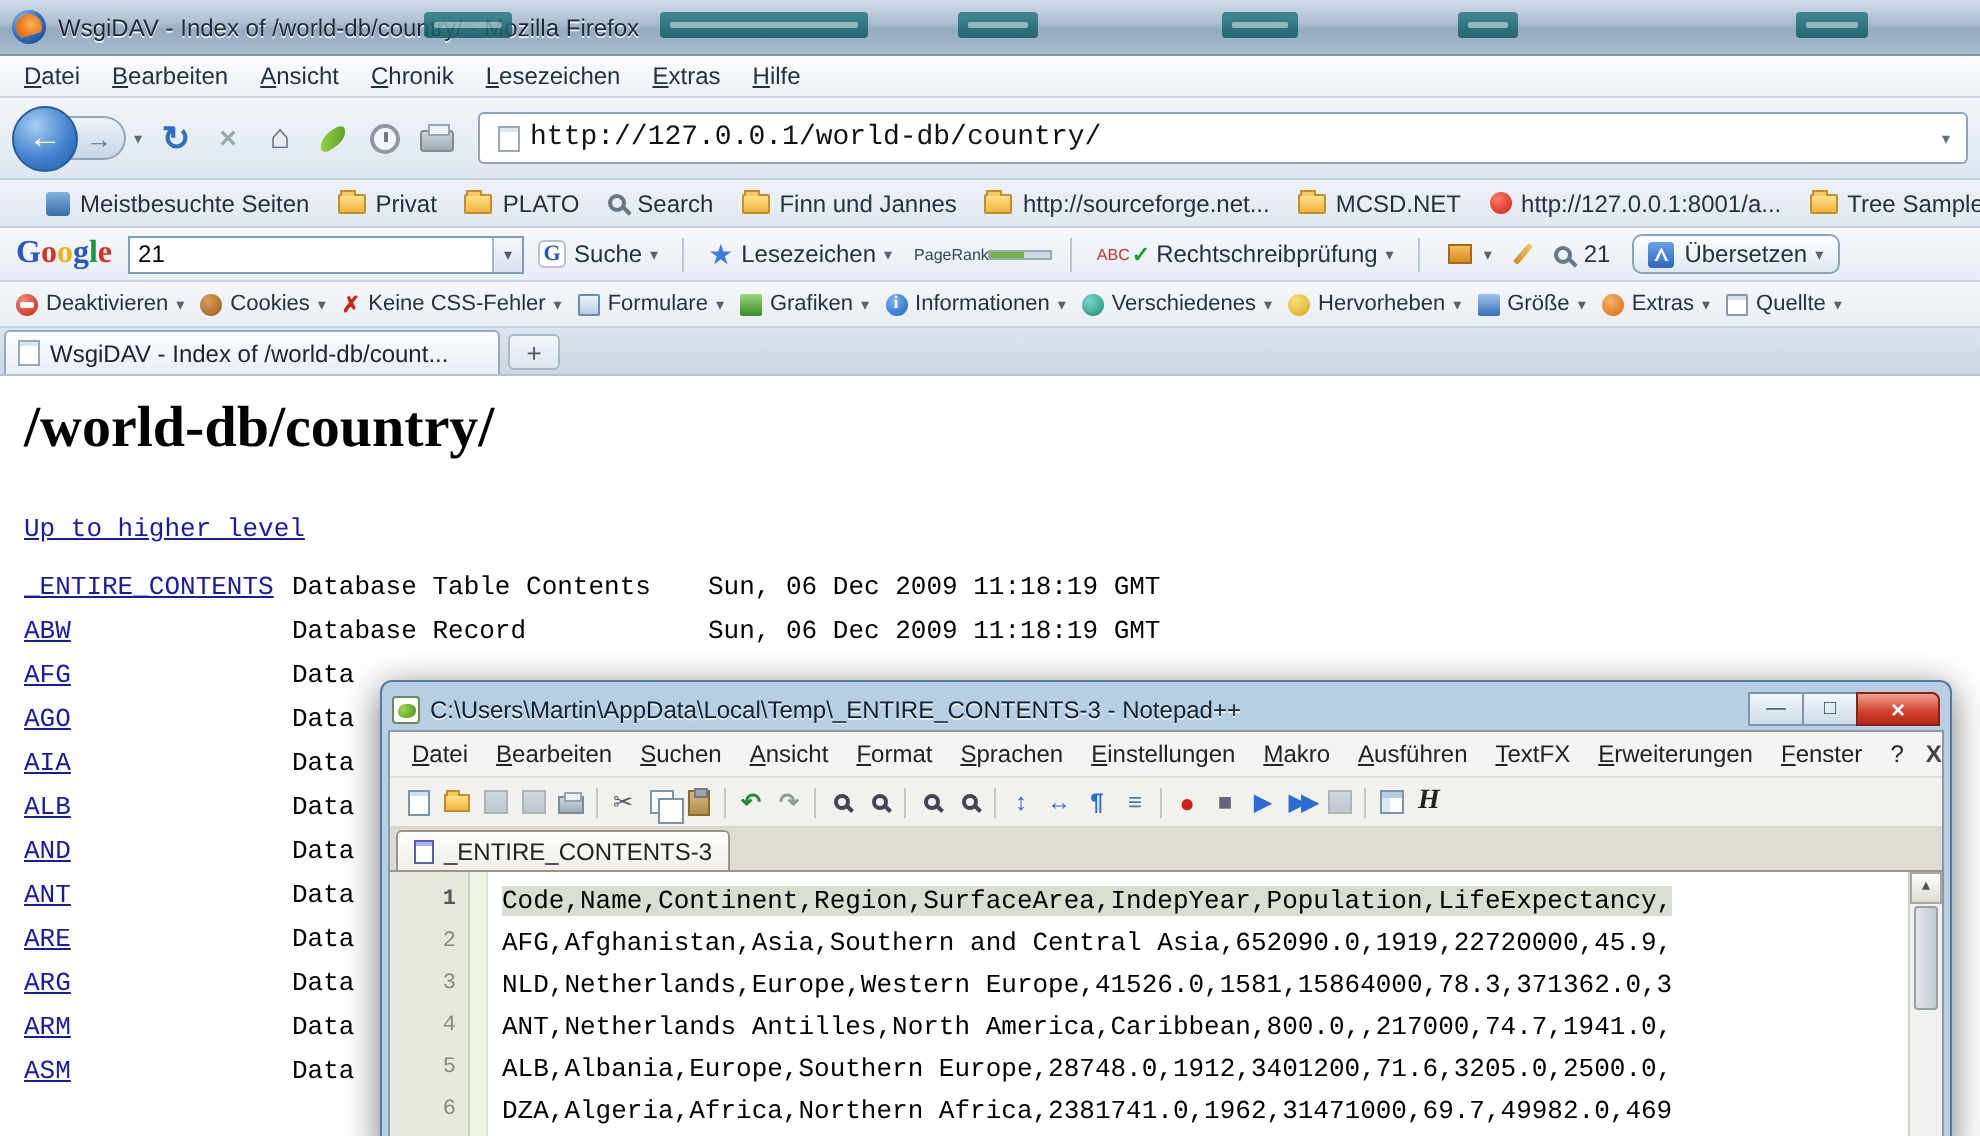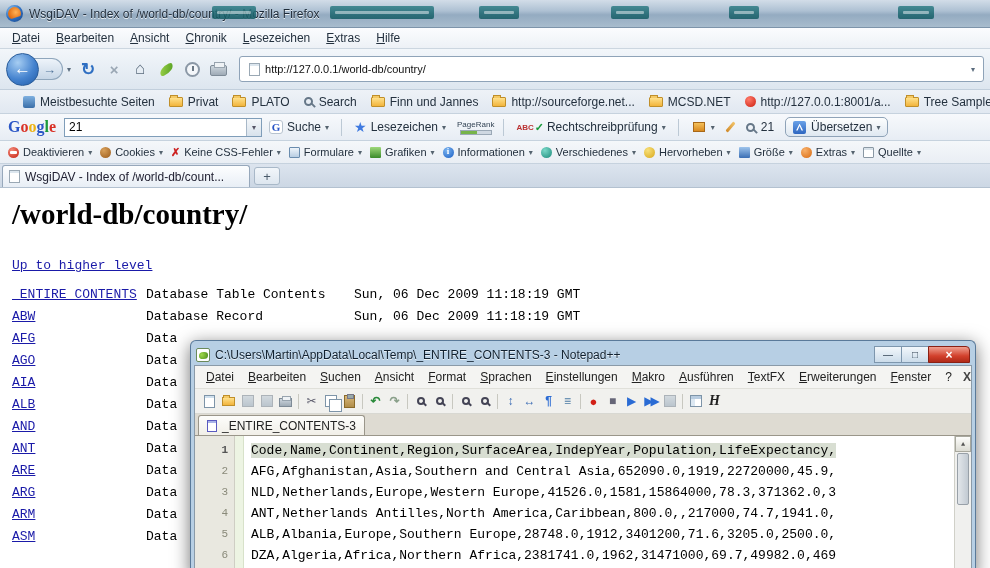--- a/index.html
+++ b/index.html
@@ -28,21 +28,21 @@
 .rel{color:#2f6fc2;font-size:17px;font-weight:bold}
 .stp{color:#9aa7b4;font-size:15px;font-weight:bold}
 .hom{color:#5a6b7c;font-size:17px}
 .leaf{width:15px;height:9px;background:linear-gradient(120deg,#a5d84e,#4e9a1e);border-radius:80% 20% 80% 20%;transform:rotate(-25deg)}
 .clk{width:15px;height:15px;border:2px solid #8b98a6;border-radius:50%;position:relative;background:#f4f7fa}
 .clk::before{content:"";position:absolute;left:5px;top:2px;width:2px;height:5px;background:#6b7885}
 .prn{width:17px;height:11px;background:linear-gradient(#cdd6de,#9fabb6);border:1px solid #7e8b97;border-radius:2px;position:relative;margin-top:3px}
 .prn::before{content:"";position:absolute;left:3px;top:-4px;width:9px;height:4px;background:#eef2f5;border:1px solid #98a4af}
 .url{flex:1;height:26px;margin-left:8px;background:#fff;border:1px solid #8fa3b8;border-radius:3px;display:flex;align-items:center;padding:0 4px}
 .pgic{width:11px;height:13px;background:#fff;border:1px solid #9aa8b4;box-shadow:inset 0 2px 0 #dce6ee;margin:0 5px;flex:0 0 auto}
-.url input{flex:1;border:none;outline:none;font-size:11px;color:#111;font-family:Liberation Sans, sans-serif;background:transparent}
+.url input{flex:1;border:none;outline:none;font-size:14px;color:#111;font-family:Liberation Mono, monospace;background:transparent}
 
 
 .bmb{height:24px;background:linear-gradient(#eef2f7,#e1e8f1);border-bottom:1px solid #c6d2de;display:flex;align-items:center;padding-left:16px;white-space:nowrap;overflow:hidden}
 .bm{display:inline-flex;align-items:center;font-size:12px;color:#24313f;padding:2px 7px;cursor:default}
 .fold{width:14px;height:10px;background:linear-gradient(#ffe08a,#f2b43c);border:1px solid #c08f2a;border-radius:1px;position:relative;display:inline-block;margin-right:5px}
 .fold::before{content:"";position:absolute;top:-3px;left:0;width:6px;height:2px;background:#f4c964;border:1px solid #c08f2a;border-bottom:none}
 .mv{width:12px;height:12px;border-radius:2px;background:linear-gradient(#7fb0e0,#3a6ea8);display:inline-block;margin-right:5px}
 .rf{width:11px;height:11px;border-radius:50%;background:radial-gradient(circle at 35% 30%,#ff7a6a,#cc1f10);display:inline-block;margin-right:5px}
 .mag{width:9px;height:9px;border:2px solid #667788;border-radius:50%;position:relative;display:inline-block;margin-right:6px}
 .mag::after{content:"";position:absolute;width:6px;height:2px;background:#667788;transform:rotate(45deg);right:-5px;bottom:-2px}
@@ -52,25 +52,25 @@
 .glogo{font-family:"Liberation Serif",serif;font-weight:bold;font-size:16px;margin-right:8px}
 .g1{color:#2a56c6}.g2{color:#d93025}.g3{color:#eeb211}.g4{color:#1a9a3c}
 .gsw{width:198px;height:19px;border:1px solid #7f9db9;background:#fff;display:flex;align-items:center}
 .gsw input{flex:1;border:none;outline:none;font-size:12px;padding-left:4px;background:transparent;font-family:"Liberation Sans",sans-serif}
 .gswdd{width:15px;height:100%;background:linear-gradient(#f4f7fa,#d8e2ec);border-left:1px solid #a8b8c8;display:flex;align-items:center;justify-content:center;font-size:8px;color:#556}
 .gbtn{display:inline-flex;align-items:center;padding:2px 5px;margin:0 2px;border-radius:2px}
 .gic{width:14px;height:14px;border-radius:3px;background:#fff;border:1px solid #b7c3cf;color:#2a56c6;font-weight:bold;font-size:11px;text-align:center;line-height:13px;font-family:"Liberation Serif",serif;margin-right:4px}
 .dd{font-size:8px;color:#55636f;margin-left:4px}
 .vsep{width:1px;height:17px;background:#bcc9d5;margin:0 5px}
 .star{color:#3f7ae0;font-size:14px;margin-right:4px}
-.pr{display:inline-flex;flex-direction:column;align-items:center;margin:0 4px;line-height:9px}
+.pr{display:inline-flex;flex-direction:row;align-items:center;margin:0 4px;line-height:9px}
 .prt{font-size:8px;color:#345}
 .prbar{width:32px;height:5px;background:#cfd8e2;border:1px solid #9aa8b6;margin-top:1px;position:relative}
 .prbar::after{content:"";position:absolute;left:0;top:0;height:100%;width:55%;background:#76b44a}
-.abc{font-size:8px;font-weight:bold;color:#b33;letter-spacing:0}
+.abc{font-size:8px;font-weight:normal;color:#b33;letter-spacing:0}
 .chk{color:#1a9a3c;font-size:11px;font-weight:bold;margin:0 3px 0 1px}
 .boxic{width:12px;height:10px;background:linear-gradient(#f4c05a,#d98a20);border:1px solid #a86818;display:inline-block;margin:0 2px}
 .pen{width:3px;height:12px;background:linear-gradient(#f2c46a,#d08a2a);transform:rotate(40deg);border-radius:1px;display:inline-block;margin:0 7px}
 .trbtn{display:inline-flex;align-items:center;border:1px solid #8fa3b8;background:linear-gradient(#fdfefe,#dfe8f1);border-radius:5px;padding:2px 7px;margin-left:4px}
 .tric{width:13px;height:13px;background:linear-gradient(#6aa2e8,#2e66c0);border-radius:2px;margin-right:5px;position:relative}
 .tric::after{content:"";position:absolute;left:3px;top:3px;width:7px;height:7px;background:#fff;clip-path:polygon(0 100%,50% 0,100% 100%,78% 100%,50% 35%,22% 100%)}
 
 
 .wd{height:23px;background:linear-gradient(#f4f7fa,#e9eef4);border-bottom:1px solid #c6d2de;display:flex;align-items:center;padding-left:4px;font-size:11px;color:#24313f;white-space:nowrap;overflow:hidden}
 .wdi{display:inline-flex;align-items:center;padding:2px 4px}

